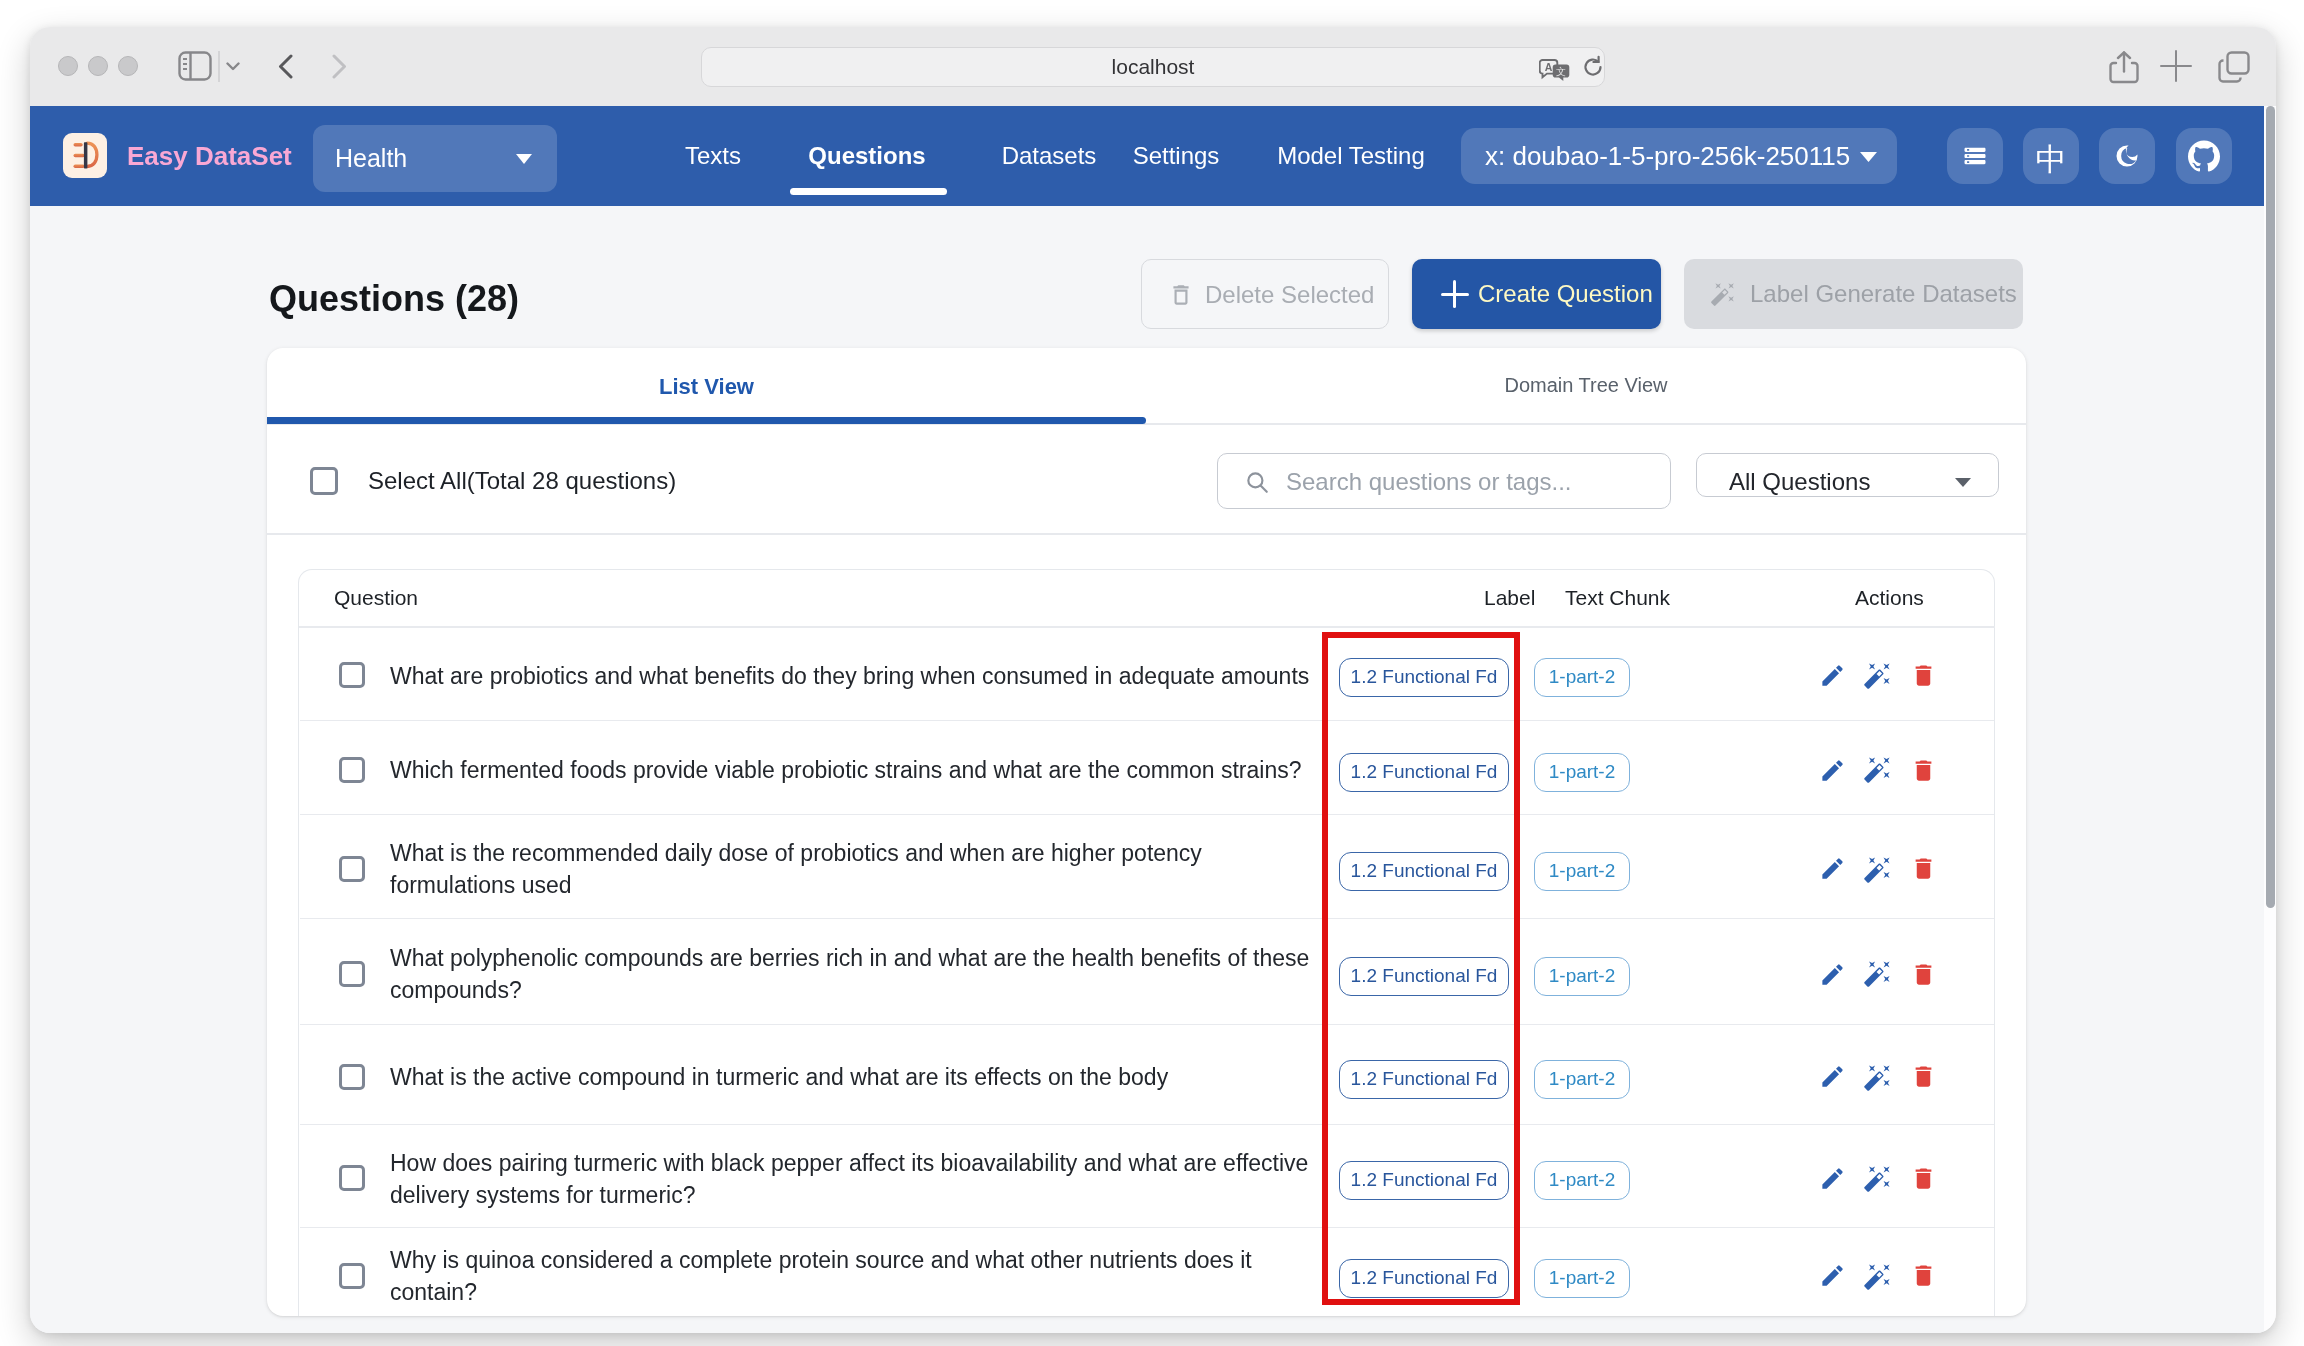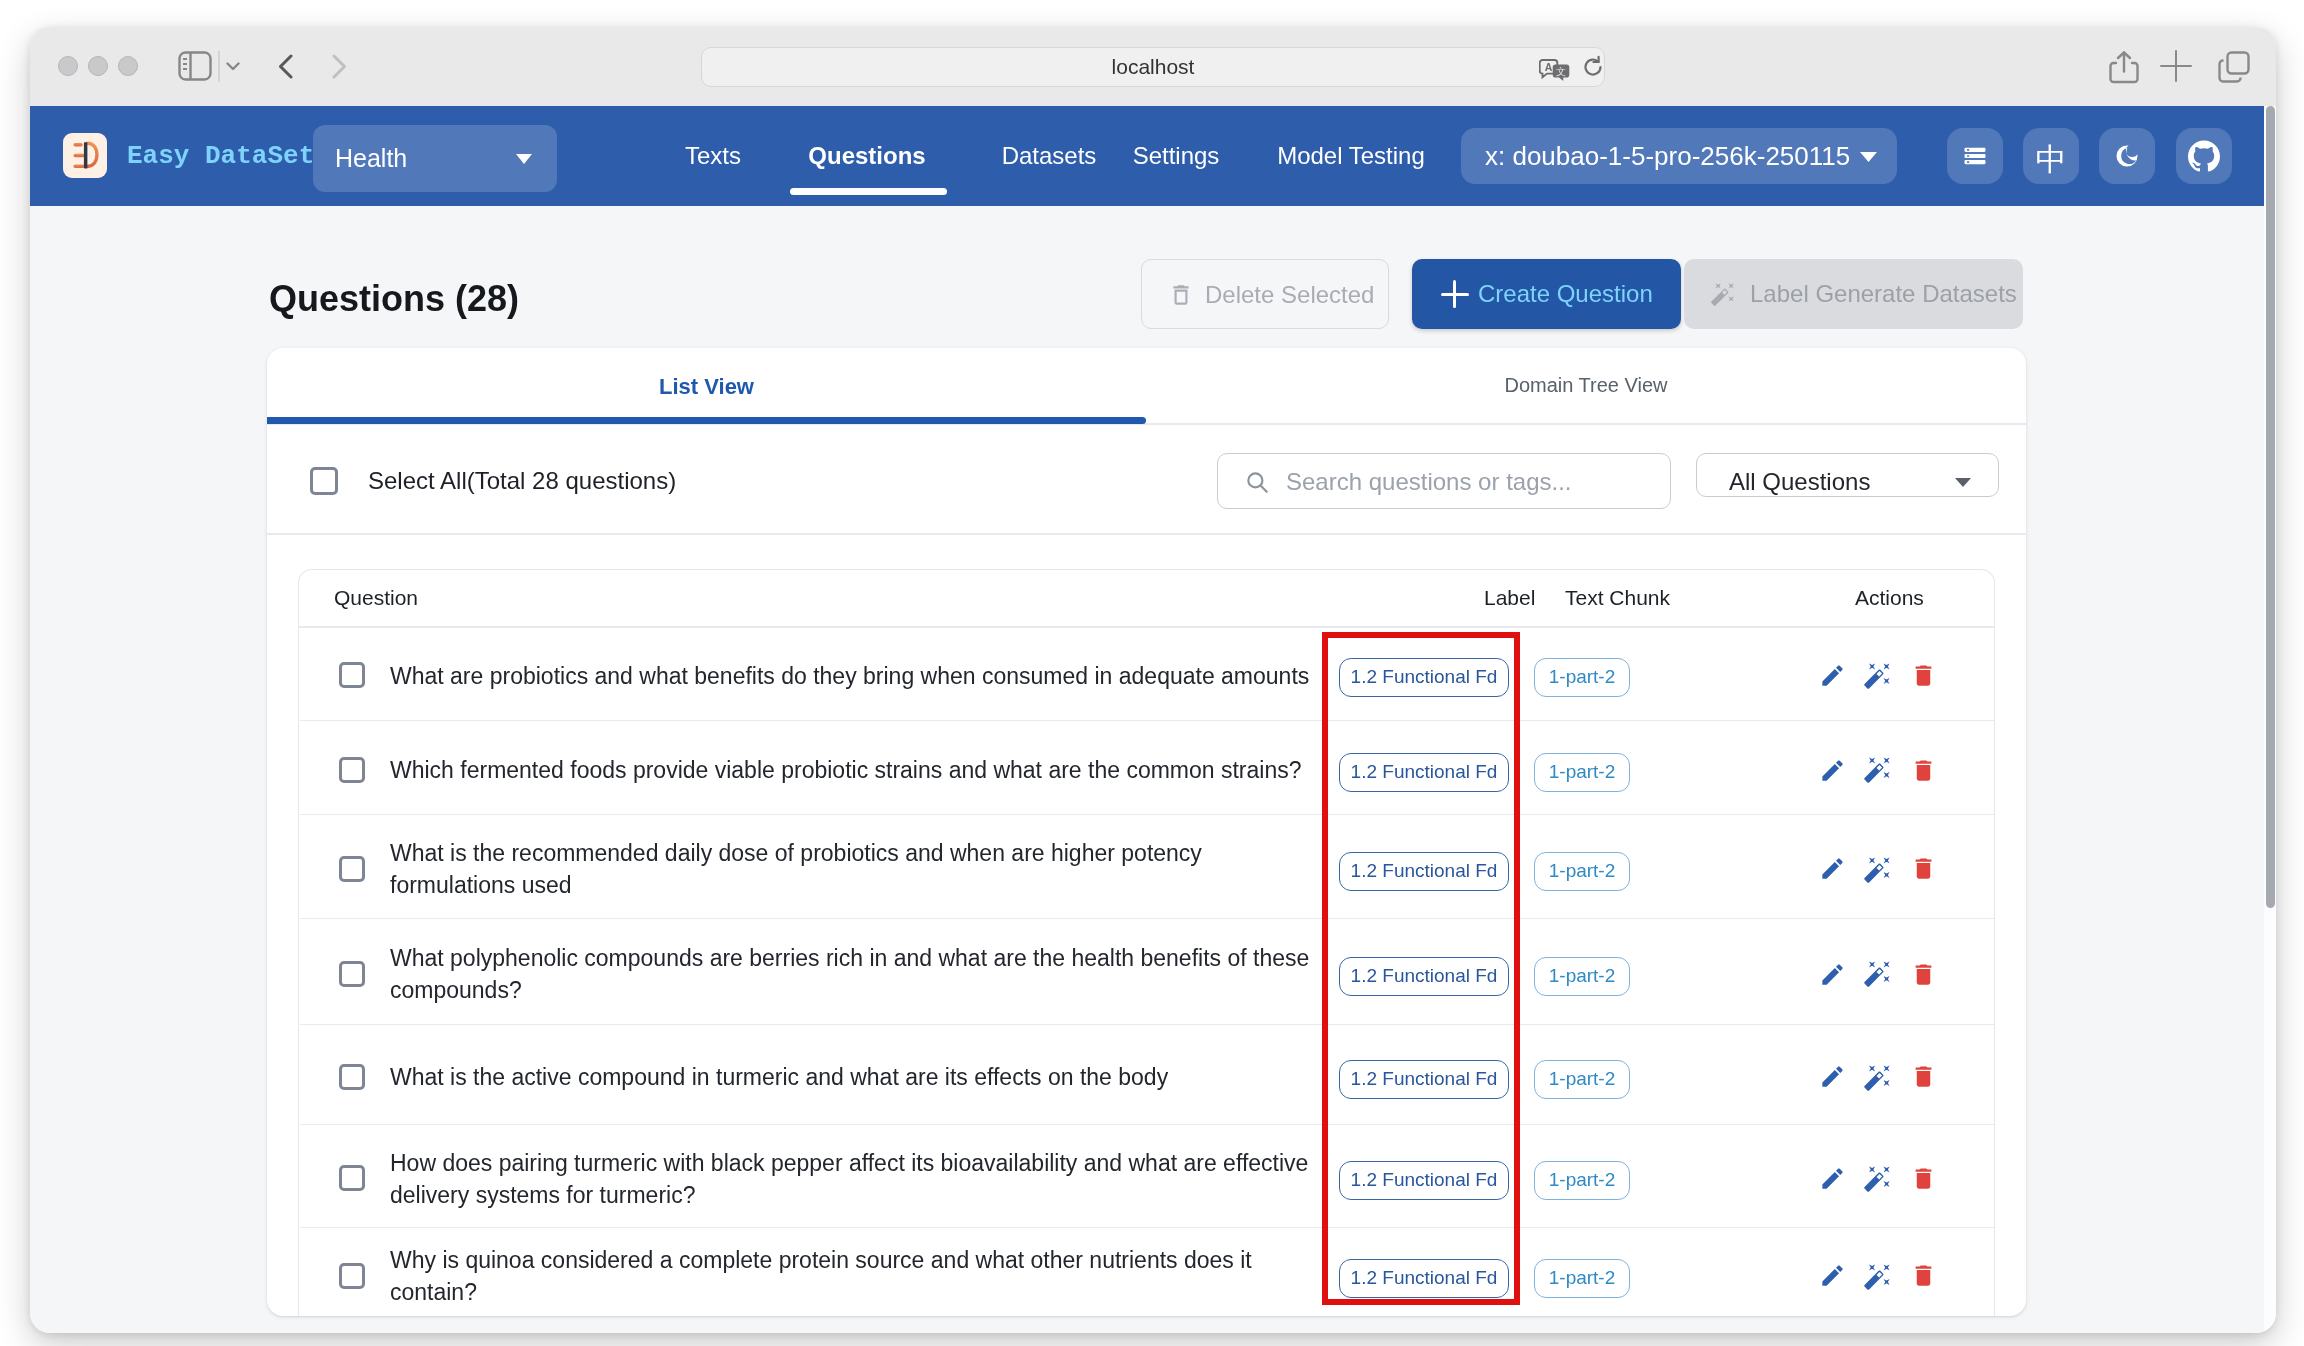--- a/index.html
+++ b/index.html
@@ -88,21 +88,21 @@
             <stop offset="0" stop-color="#ed9355"></stop>
             <stop offset="1" stop-color="#da6847"></stop>
           </linearGradient>
         </defs>
       <rect x="3.5" y="2.9" width="9.2" height="3.5" rx="1.75" fill="url(#og)"></rect>
       <rect x="3.5" y="13.7" width="11.2" height="3.5" rx="1.75" fill="url(#og)"></rect>
       <rect x="3.5" y="24.4" width="11.2" height="3.5" rx="1.75" fill="url(#og)"></rect>
       <path d="M17.2 3.1 C 23.6 3.1 26.9 8.4 26.9 14.8 C 26.9 21.2 23.6 26.5 17.2 26.5" fill="none" stroke="url(#og)" stroke-width="3.3" stroke-linecap="round"></path>
       <rect x="13.9" y="2.2" width="3.5" height="26.4" rx="0.8" fill="#343747"></rect>
     </svg>
-    <div class="abs" style="left:97px;top:35px;font-size:26px;font-weight:bold;color:#7dd3fc;line-height:30px;font-family:Liberation Mono, monospace;">Easy DataSet</div>
+    <div class="abs" style="left:97px;top:35px;font-size:26px;font-weight:bold;color:#f9a8d4;line-height:30px;">Easy DataSet</div>
     <div class="abs" style="left:283px;top:19px;width:244px;height:67px;border-radius:12px;background:rgba(255,255,255,0.17);">
       <div class="abs" style="left:22px;top:19px;font-size:25px;color:#fff;">Health</div>
       <svg class="abs" style="left:203px;top:29px;" width="16" height="10" viewBox="0 0 16 10">
           <path d="M0 0 h16 l-8 10 z" fill="#fff"></path>
         </svg>
     </div>
     <div class="navlink" style="left:633px;width:100px;">Texts</div>
     <div class="navlink" style="left:767px;width:140px;font-weight:bold;">Questions</div>
     <div class="abs" style="left:760px;top:82px;width:157px;height:7px;border-radius:3.5px;background:#fff;"></div>
     <div class="navlink" style="left:959px;width:120px;">Datasets</div>
@@ -132,21 +132,21 @@
 
   <div class="content">
     <div class="abs" style="left:239px;top:72px;font-size:36px;font-weight:bold;color:#15181c;">Questions (28)</div>
 
     <div class="btn" style="left:1111px;width:248px;border:1.5px solid #d8dade;color:#a9adb3;">
       <svg class="abs" style="left:26px;top:22px;" width="26" height="26" viewBox="0 0 24 24" fill="#abafb5">
           <path d="M6 19c0 1.1.9 2 2 2h8c1.1 0 2-.9 2-2V7H6v12zM8 9h8v10H8V9zm7.5-5-1-1h-5l-1 1H5v2h14V4z"></path>
         </svg>
       <div class="abs" style="left:63px;top:21px;font-weight:500;">Delete Selected</div>
     </div>
-    <div class="btn" style="left:1382px;width:269px;background:#2456a6;color:#7dd3fc;box-shadow:0 2px 4px rgba(0,0,0,0.18);">
+    <div class="btn" style="left:1382px;width:249px;background:#2456a6;color:#fef9c3;box-shadow:0 2px 4px rgba(0,0,0,0.18);">
       <div class="abs" style="left:28px;top:7px;width:28px;height:28px;">
         <div class="abs" style="left:13px;top:14px;width:3px;height:28px;background:#fff;border-radius:1.5px;"></div>
         <div class="abs" style="left:0.5px;top:26.5px;width:28px;height:3px;background:#fff;border-radius:1.5px;"></div>
       </div>
       <div class="abs" style="left:66px;top:21px;font-weight:500;">Create Question</div>
     </div>
     <div class="btn" style="left:1654px;width:339px;background:#d9dbdf;color:#9da1a7;">
       <svg class="abs" style="left:26px;top:22px;" width="26" height="26" viewBox="0 0 24 24" fill="#a7abb1">
           <path d="M7.5 5.6 10 7 8.6 4.5 10 2 7.5 3.4 5 2l1.4 2.5L5 7zm12 9.8L17 14l1.4 2.5L17 19l2.5-1.4L22 19l-1.4-2.5L22 14zM22 2l-2.5 1.4L17 2l1.4 2.5L17 7l2.5-1.4L22 7l-1.4-2.5zm-7.63 5.29c-.39-.39-1.02-.39-1.41 0L1.29 18.96c-.39.39-.39 1.02 0 1.41l2.34 2.34c.39.39 1.02.39 1.41 0L16.7 11.05c.39-.39.39-1.02 0-1.41l-2.33-2.35zm-1.03 5.49-2.12-2.12 2.44-2.44 2.12 2.12-2.44 2.44z"></path>
         </svg>

